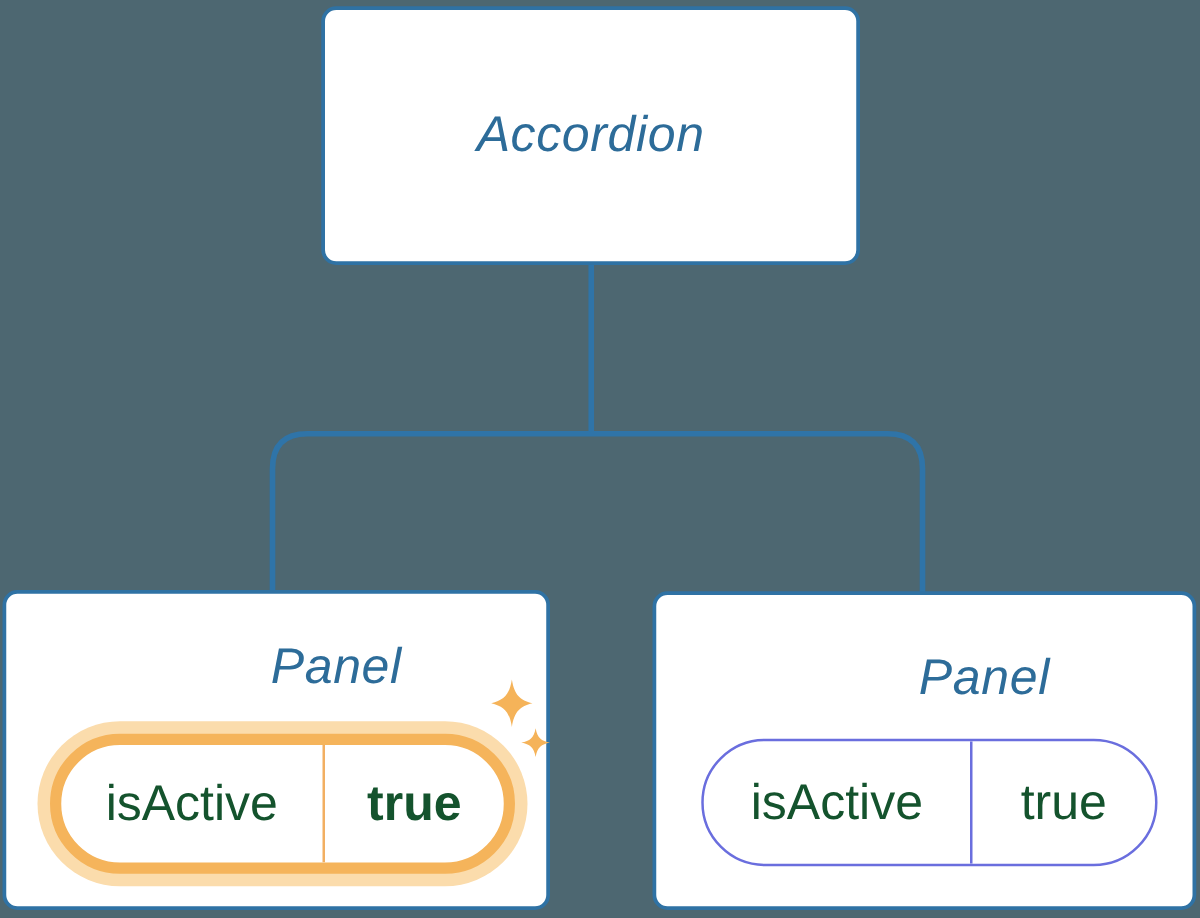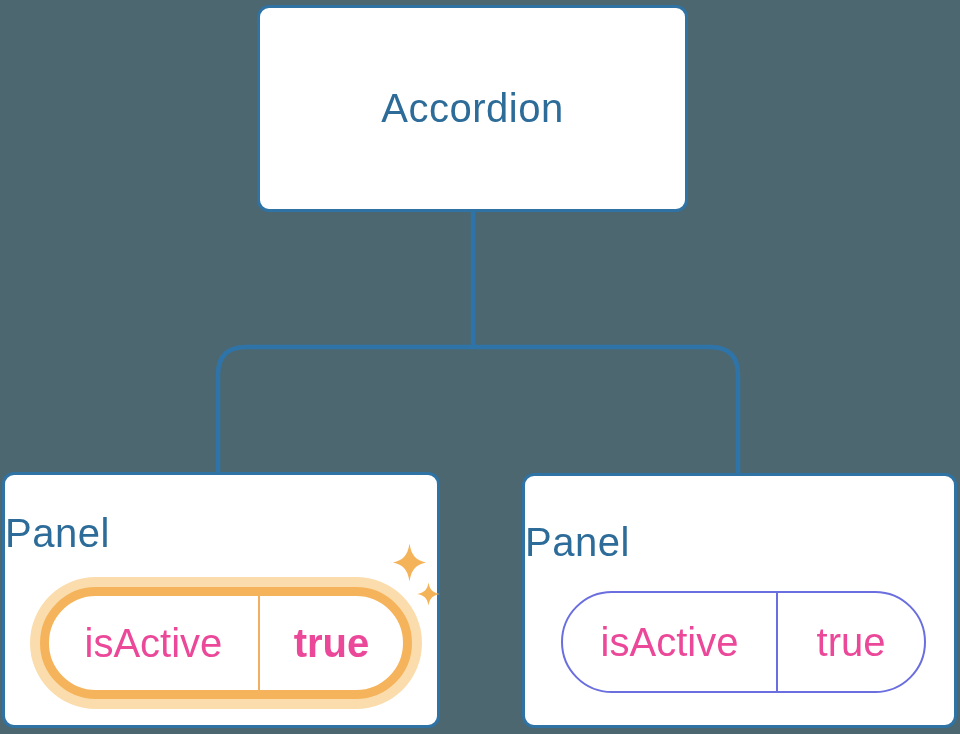--- a/index.html
+++ b/index.html
@@ -40,29 +40,31 @@
     display: flex;
     align-items: center;
     justify-content: center;
   }
 
   .node-title {
     color: #2D6C99;
     font-size: 40px;
     font-weight: 500;
     letter-spacing: 0.5px;
+    font-style: italic;
   }
 
   .panel-node-active  { left: 2px;   top: 472px; width: 438px; height: 256px; }
   .panel-node-inactive{ left: 522px; top: 473px; width: 435px; height: 255px; }
 
   .panel-title {
     position: absolute;
     left: 0; width: 100%;
-    text-align: left;
+    text-align: center;
+    padding-left: 48px;
   }
   .panel-node-active  .panel-title { top: 36px; }
   .panel-node-inactive .panel-title { top: 44px; }
 
   .state-pill {
     position: absolute;
     display: flex;
     align-items: stretch;
     background: #ffffff;
     border-radius: 999px;
@@ -81,21 +83,21 @@
     left: 36px; top: 115px;
     width: 365px; height: 102px;
     border: 2.5px solid #6A6EDE;
   }
 
   .pill-cell {
     display: flex;
     align-items: center;
     justify-content: center;
     font-size: 40px;
-    color: #ec4899;
+    color: #14532d;
     white-space: nowrap;
   }
   .cell-key { width: 59%; }
   .cell-val { flex: 1; }
 
   .state-pill-active  .cell-key { border-right: 2px solid #F2AF62; }
   .state-pill-inactive .cell-key { border-right: 2.5px solid #6A6EDE; }
 
   .cell-val-bold { font-weight: 700; text-align: center; }
 

